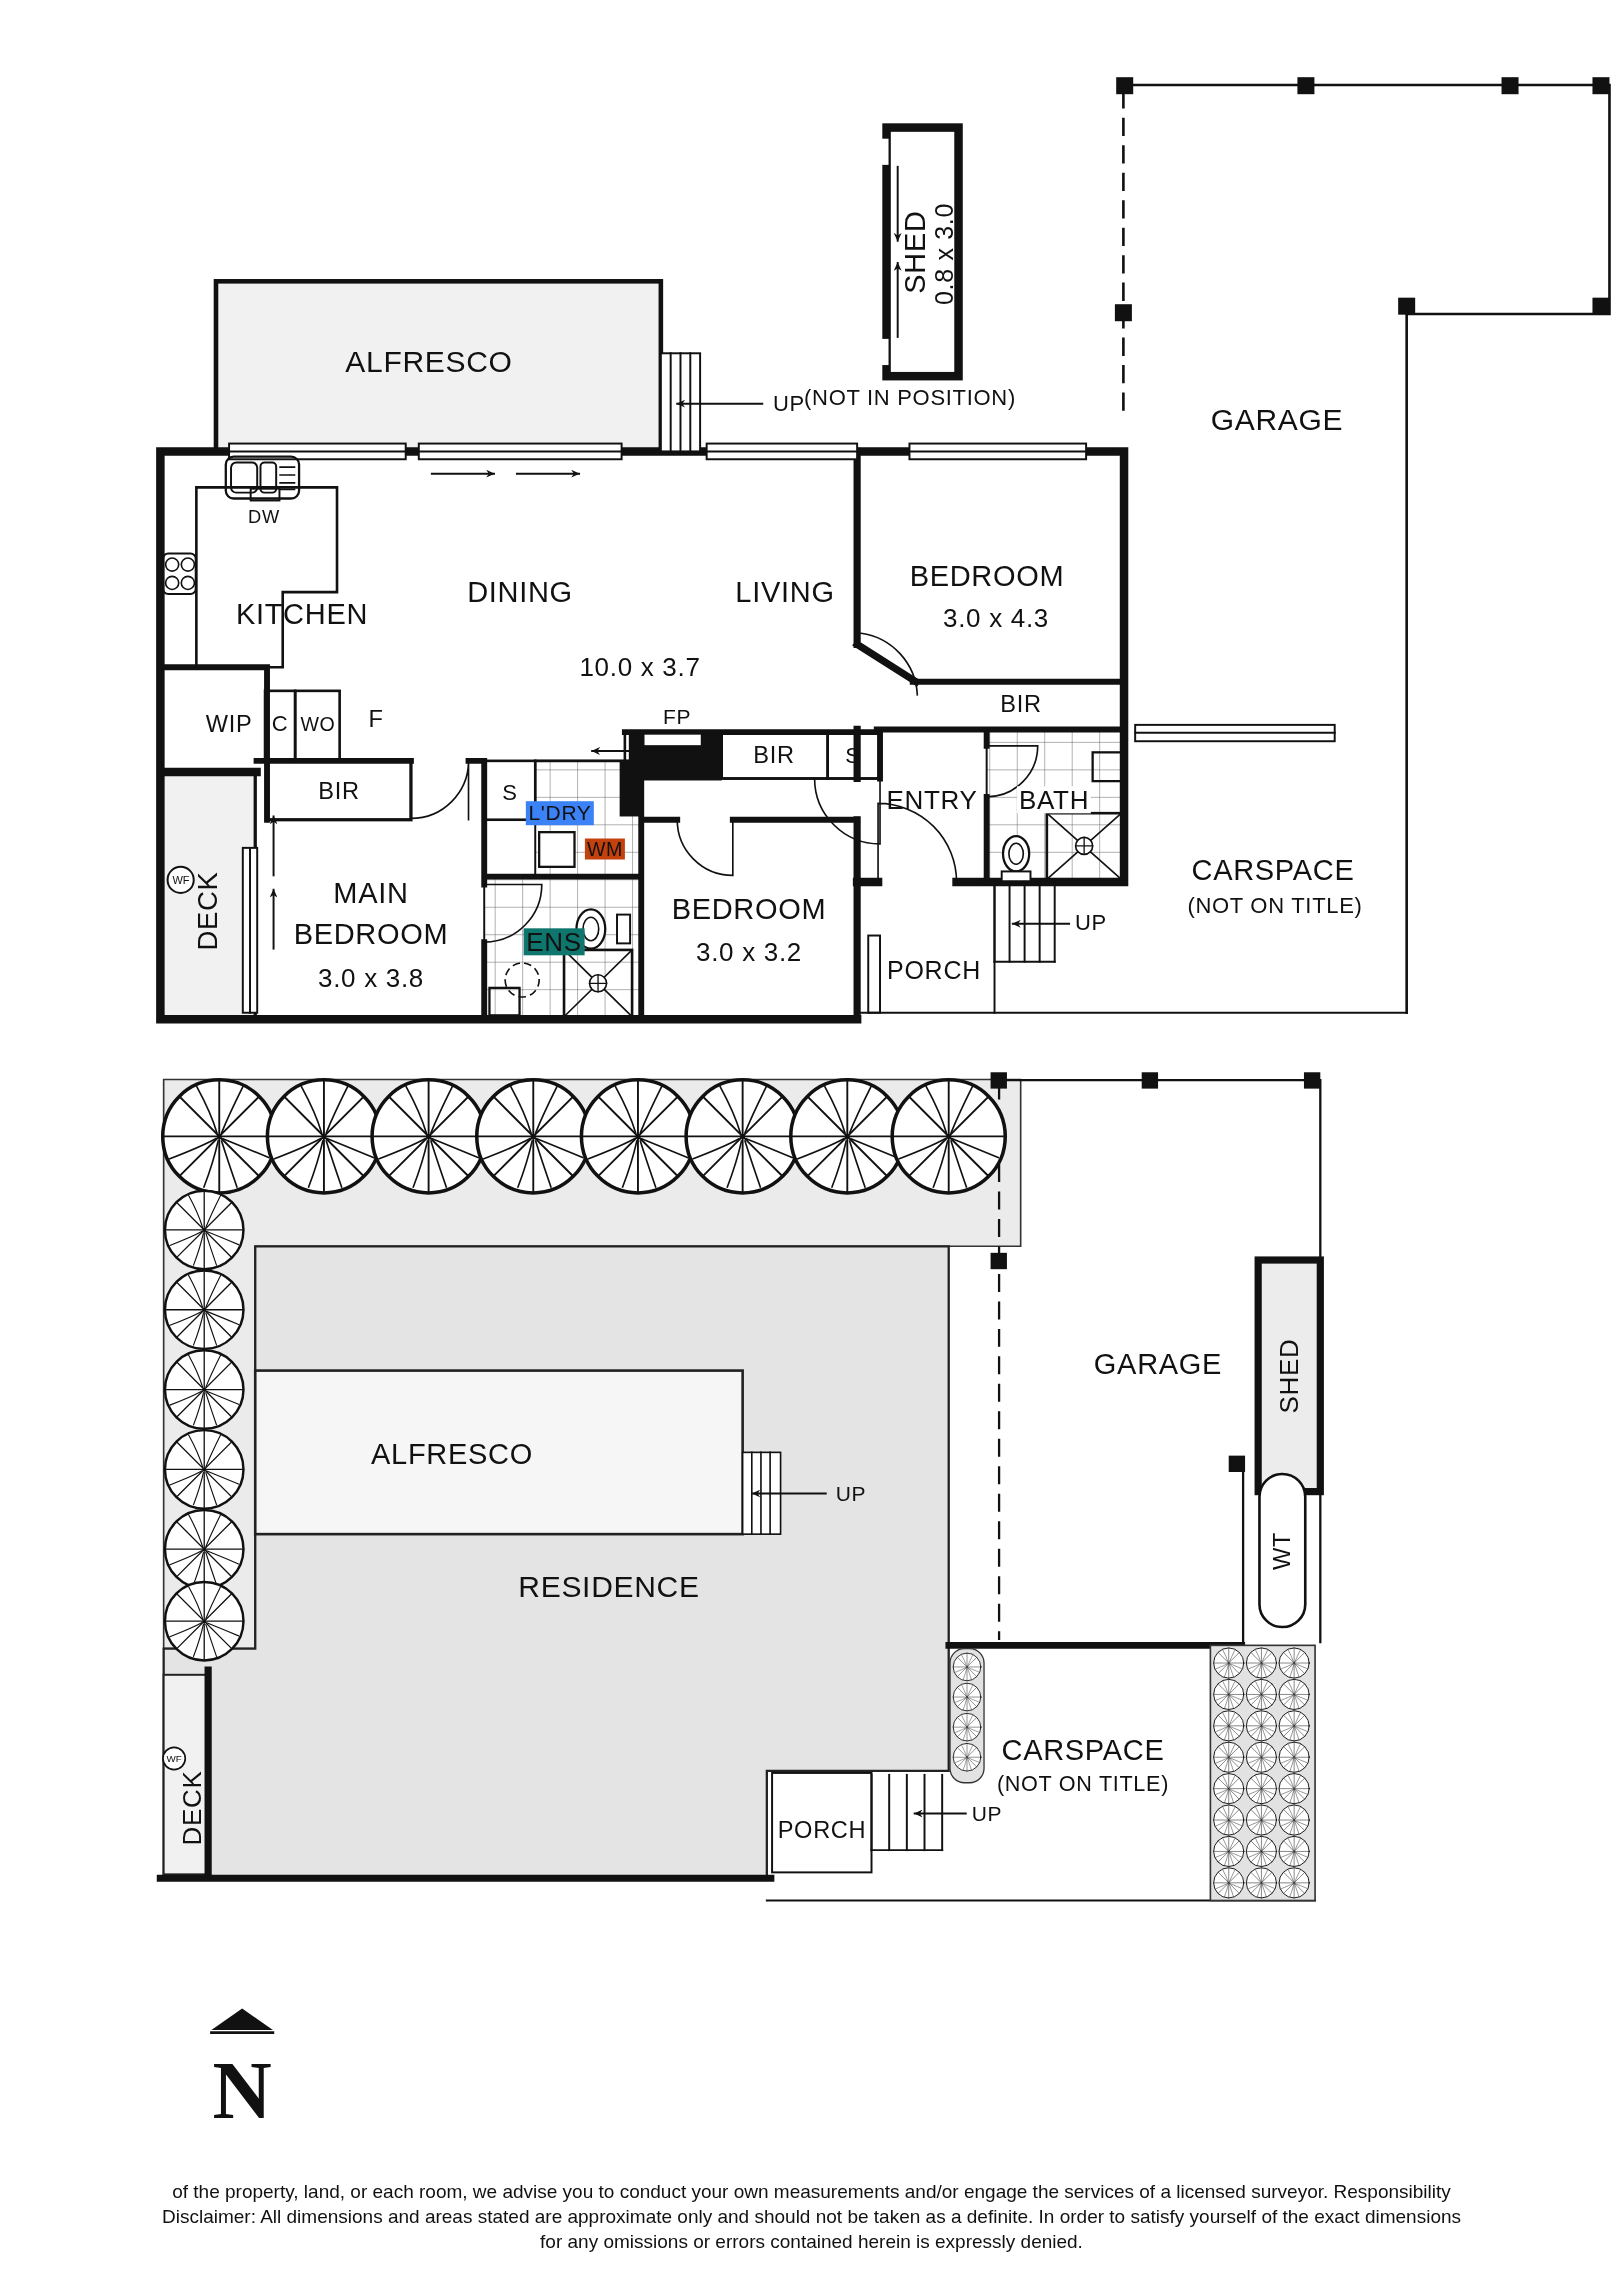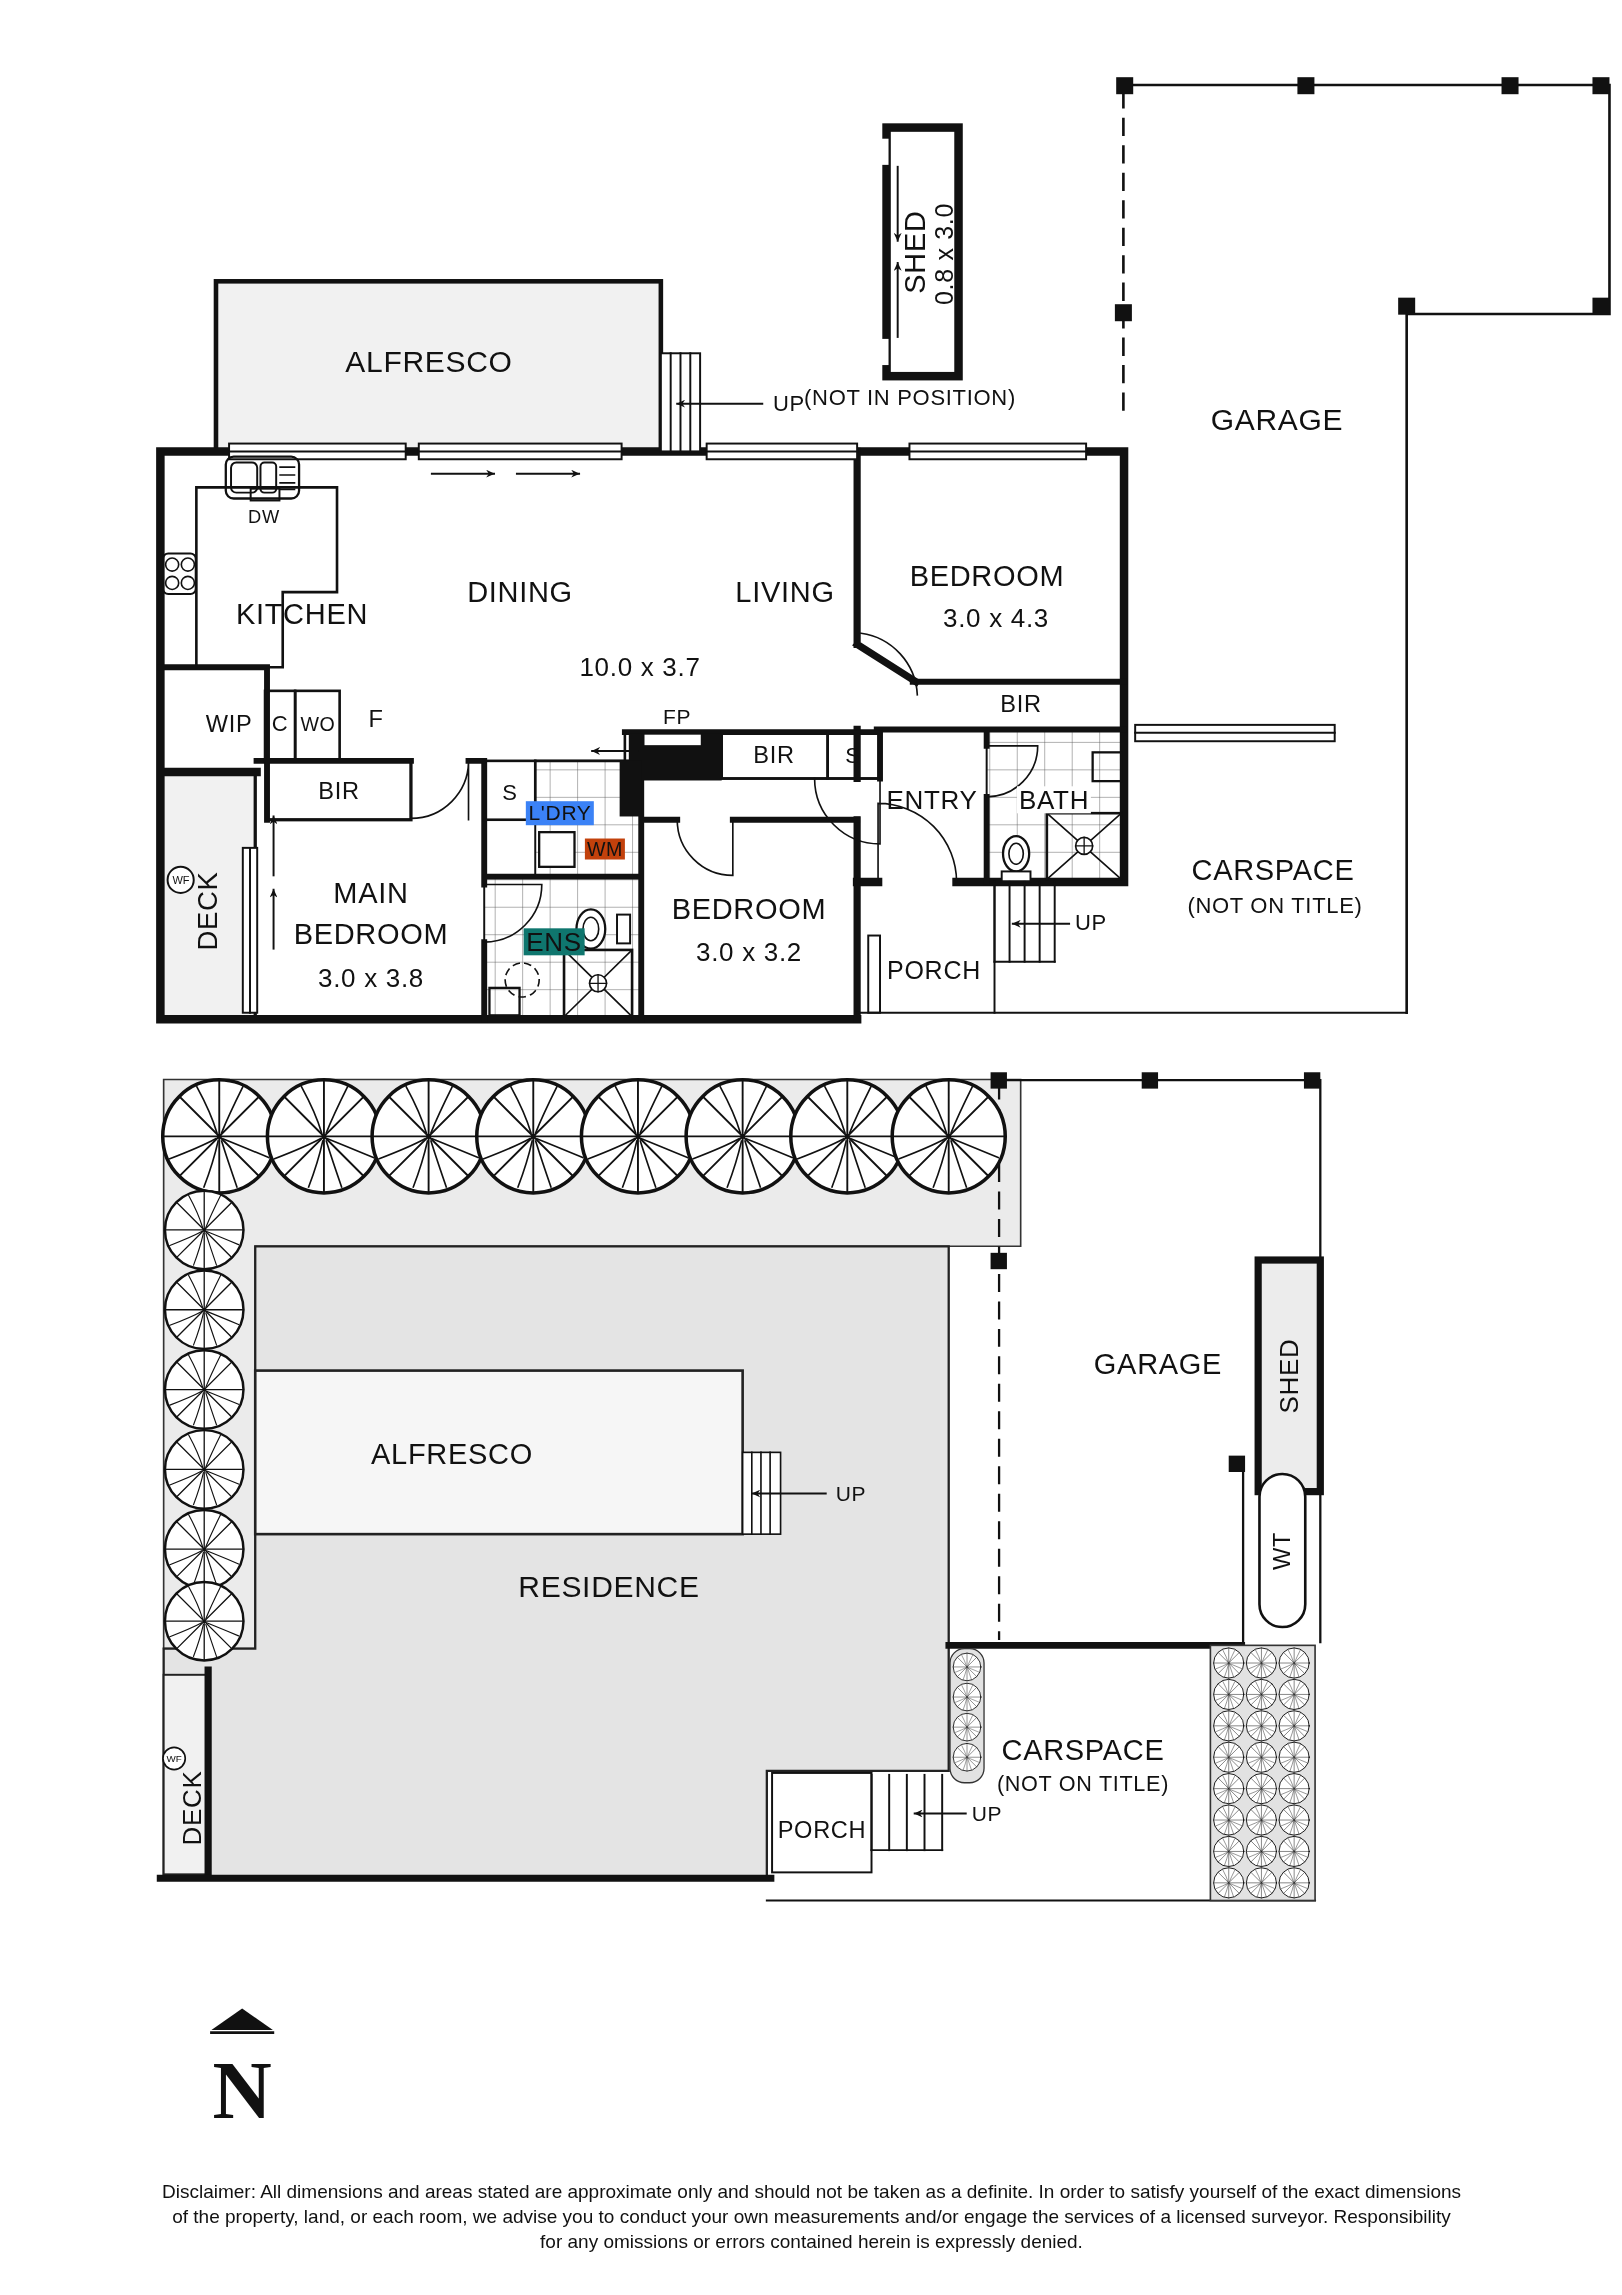--- a/index.html
+++ b/index.html
@@ -337,19 +337,19 @@
 <div class="lbl rot" style="left:1283px;top:1551px;font-size:23.6px">WT</div>
 <div class="lbl rot" style="left:192px;top:1808px;font-size:26px">DECK</div>
 <div class="lbl" style="left:174px;top:1759px;font-size:9.8px;letter-spacing:0">WF</div>
 <div class="lbl" style="left:822px;top:1831px;font-size:23.6px">PORCH</div>
 <div class="lbl" style="left:987px;top:1813px;font-size:21px">UP</div>
 <div class="lbl" style="left:1083px;top:1750px;font-size:29px">CARSPACE</div>
 <div class="lbl" style="left:1083px;top:1784px;font-size:21.6px">(NOT ON TITLE)</div>
 
 <div class="nletter">N</div>
 <div class="disc">
+  <div>of the property, land, or each room, we advise you to conduct your own measurements and/or engage the services of a licensed surveyor. Responsibility</div>
   <div>Disclaimer: All dimensions and areas stated are approximate only and should not be taken as a definite. In order to satisfy yourself of the exact dimensions</div>
-  <div>of the property, land, or each room, we advise you to conduct your own measurements and/or engage the services of a licensed surveyor. Responsibility</div>
   <div>for any omissions or errors contained herein is expressly denied.</div>
 </div>
 
 </div>
 
 
 </body></html>

